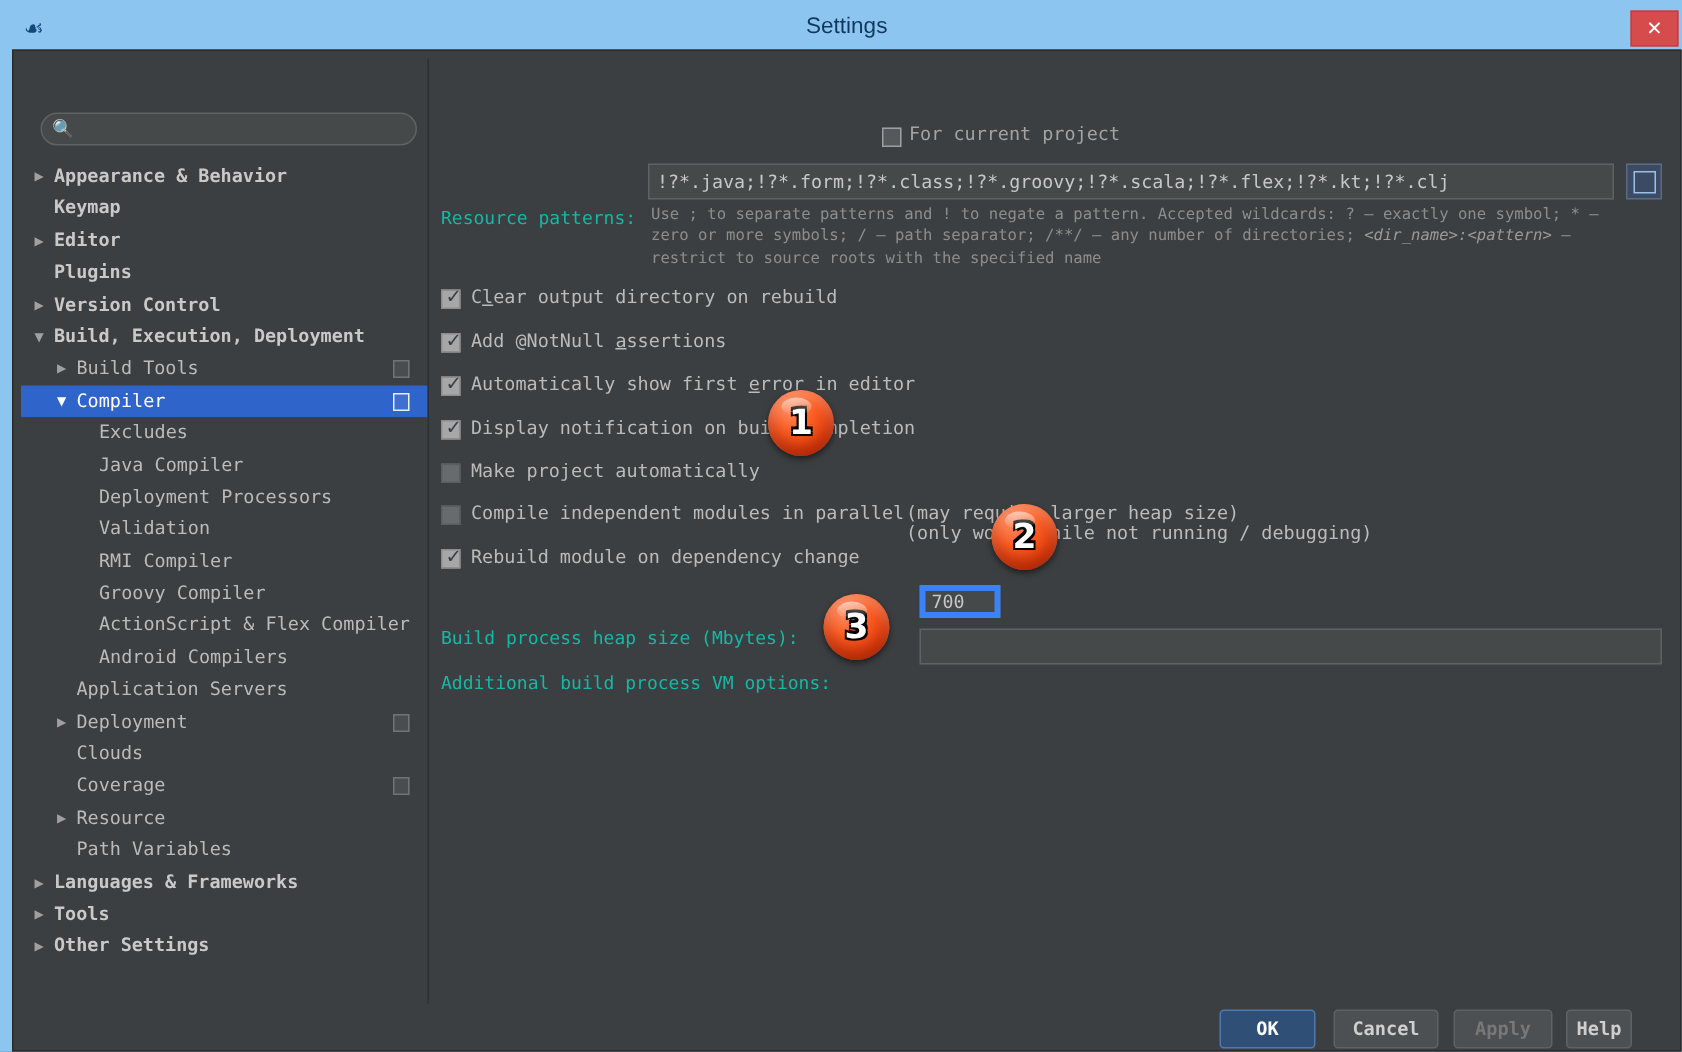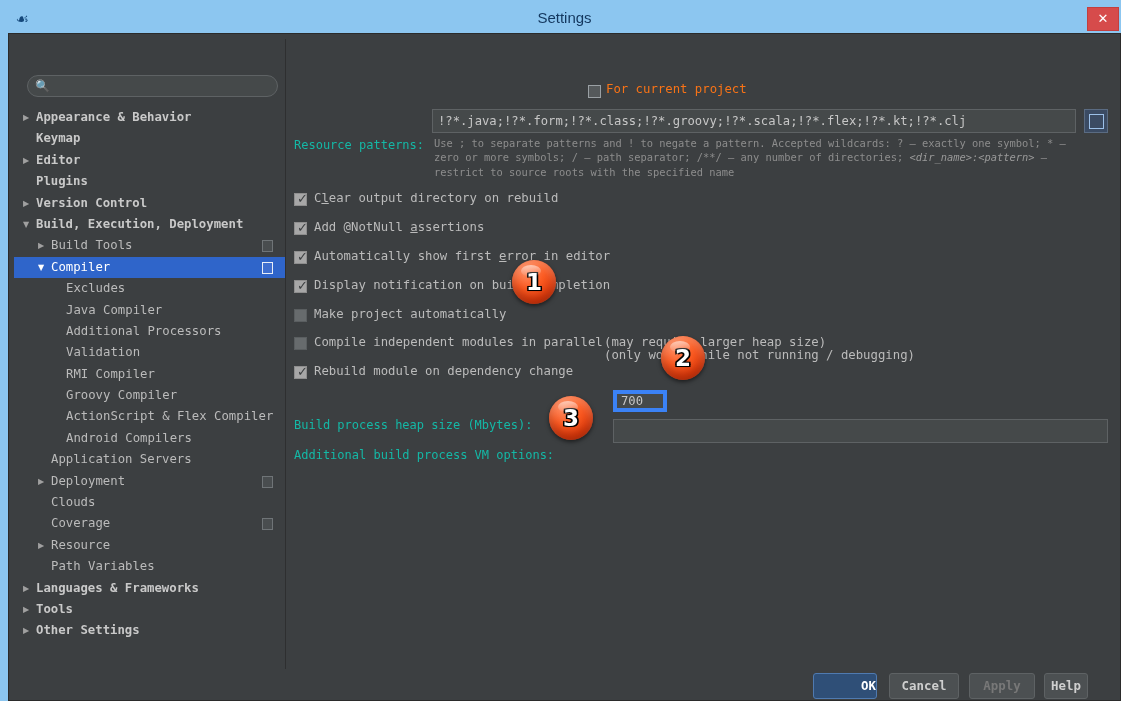--- a/index.html
+++ b/index.html
@@ -104,21 +104,21 @@
     position:absolute;left:8px;top:43px;
     font-size:12.4px;color:#c6c6c6;font-weight:bold;white-space:nowrap;
   }
   #breadcrumb .sep{color:#9a9a9a;font-weight:normal;padding:0 2px;}
   #scope-ico{
     position:absolute;left:302px;top:46px;width:11px;height:11px;
     border:1px solid #9aa0a4;background:#55595b;
   }
   #scope-text{
     position:absolute;left:320px;top:43px;
-    font-size:12.3px;color:#f97316;white-space:nowrap;
+    font-size:12.3px;color:#a3a3a3;white-space:nowrap;
   }
   .flabel{
     position:absolute;font-size:12px;color:#14b8a6;white-space:nowrap;margin-top:23px;
   }
   #rp-label{left:8px;top:76px;}
   #rp-field{
     position:absolute;left:146px;top:70px;width:644px;height:24px;
     box-sizing:border-box;
     background:#45494a;border:1px solid #5e6264;
     color:#c7c7c7;font-size:12.2px;
@@ -184,21 +184,21 @@
     position:absolute;left:5px;top:639px;width:1101px;height:24px;
   }
   .dbtn{
     position:absolute;height:26px;top:0;
     box-sizing:border-box;
     background:#4c5052;border:1px solid #5e6264;border-radius:3px;
     color:#cfcfcf;font-size:12.4px;line-height:24px;text-align:center;
     font-family:"DejaVu Sans Mono",monospace;font-weight:bold;
     cursor:pointer;
   }
-  .dbtn.primary{background:#2f4f77;border-color:#4f7ab0;color:#ffffff;text-align:right;}
+  .dbtn.primary{background:#2f4f77;border-color:#4f7ab0;color:#ffffff;}
   .dbtn.dis{color:#787878;}
   
   .badge{
     position:absolute;width:44px;height:44px;border-radius:50%;
     background:radial-gradient(circle at 34% 28%, #ff8d63 0%, #fb5b22 38%, #e23d0d 70%, #a82704 100%);
     box-shadow:0 2px 4px rgba(0,0,0,.55), inset 0 -6px 10px rgba(120,20,0,.45), inset 0 5px 8px rgba(255,190,160,.45);
     z-index:50;
   }
   .badge span{
     position:absolute;left:0;top:0;width:44px;height:44px;
@@ -268,21 +268,21 @@
               <i></i>
             </span>
           </div>
           <div class="trow">
             <span class="tlabel" style="left: 52px;">Excludes</span>
           </div>
           <div class="trow">
             <span class="tlabel" style="left: 52px;">Java Compiler</span>
           </div>
           <div class="trow">
-            <span class="tlabel" style="left: 52px;">Additional Processors</span>
+            <span class="tlabel" style="left: 52px;">Deployment Processors</span>
           </div>
           <div class="trow">
             <span class="tlabel" style="left: 52px;">Validation</span>
           </div>
           <div class="trow">
             <span class="tlabel" style="left: 52px;">RMI Compiler</span>
           </div>
           <div class="trow">
             <span class="tlabel" style="left: 52px;">Groovy Compiler</span>
           </div>

